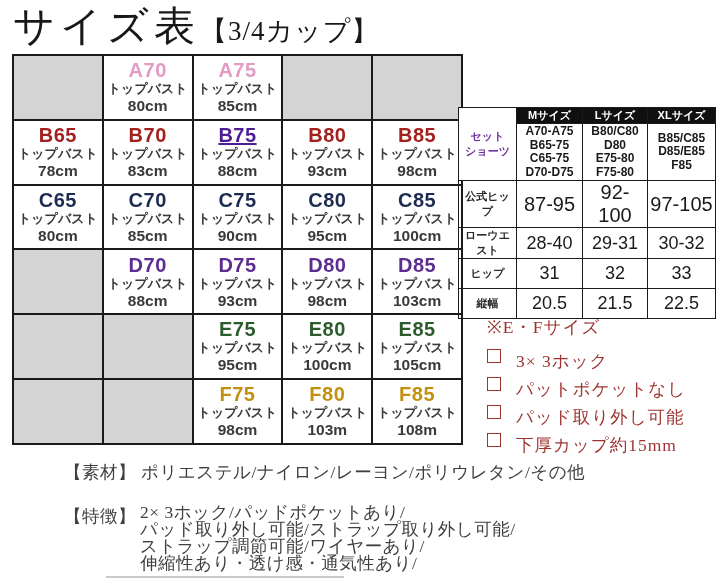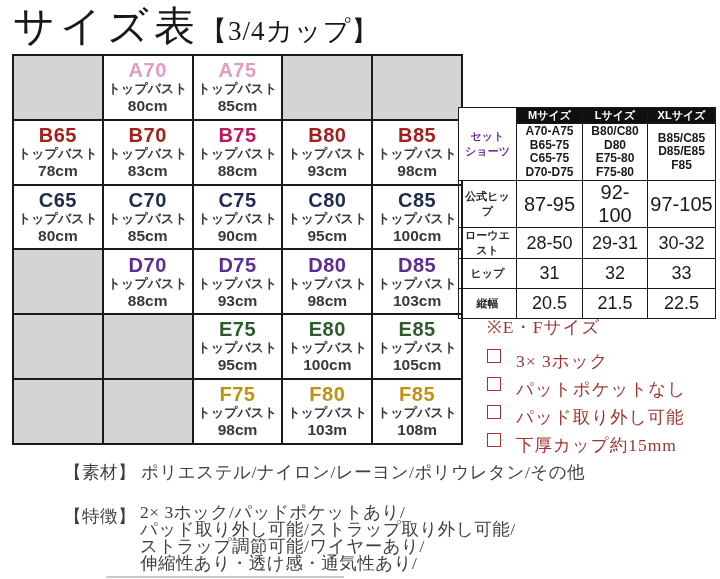--- a/index.html
+++ b/index.html
@@ -116,21 +116,21 @@
             <div class="sz" style="color: rgb(163, 32, 29);">B65</div>
             <div class="bust-label">トップバスト</div>
             <div class="bust-val">78cm</div>
           </td>
           <td>
             <div class="sz" style="color: rgb(163, 32, 29);">B70</div>
             <div class="bust-label">トップバスト</div>
             <div class="bust-val">83cm</div>
           </td>
           <td>
-            <div class="sz" style="color: #be185d;">B75</div>
+            <div class="sz" style="color: #4c1d95; text-decoration: underline;">B75</div>
             <div class="bust-label">トップバスト</div>
             <div class="bust-val">88cm</div>
           </td>
           <td>
             <div class="sz" style="color: rgb(163, 32, 29);">B80</div>
             <div class="bust-label">トップバスト</div>
             <div class="bust-val">93cm</div>
           </td>
           <td>
             <div class="sz" style="color: rgb(163, 32, 29);">B85</div>
@@ -264,21 +264,21 @@
           </td>
         </tr>
         <tr>
           <td class="row-label">公式ヒップ</td>
           <td class="val large">87-95</td>
           <td class="val large">92-100</td>
           <td class="val large">97-105</td>
         </tr>
         <tr>
           <td class="row-label">ローウエスト</td>
-          <td class="val">28-50</td>
+          <td class="val">28-40</td>
           <td class="val">29-31</td>
           <td class="val">30-32</td>
         </tr>
         <tr>
           <td class="row-label">ヒップ</td>
           <td class="val">31</td>
           <td class="val">32</td>
           <td class="val">33</td>
         </tr>
         <tr>

